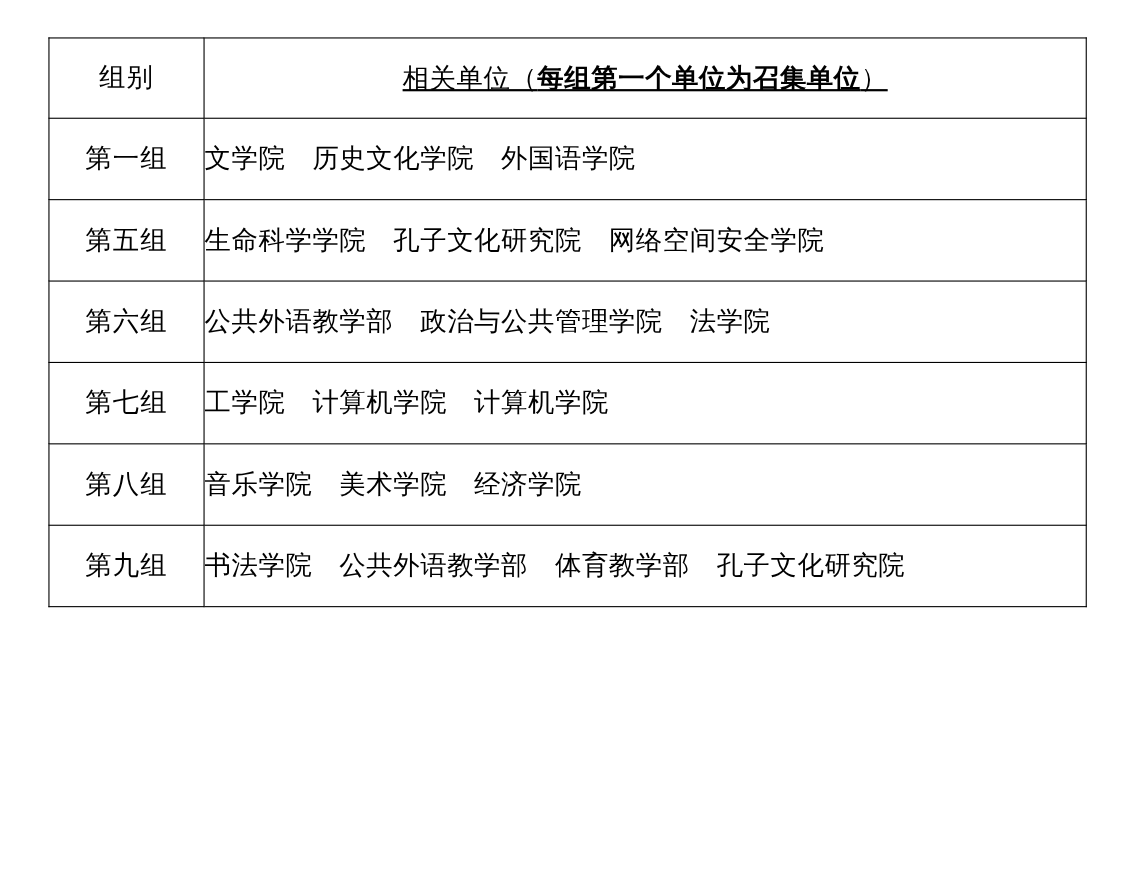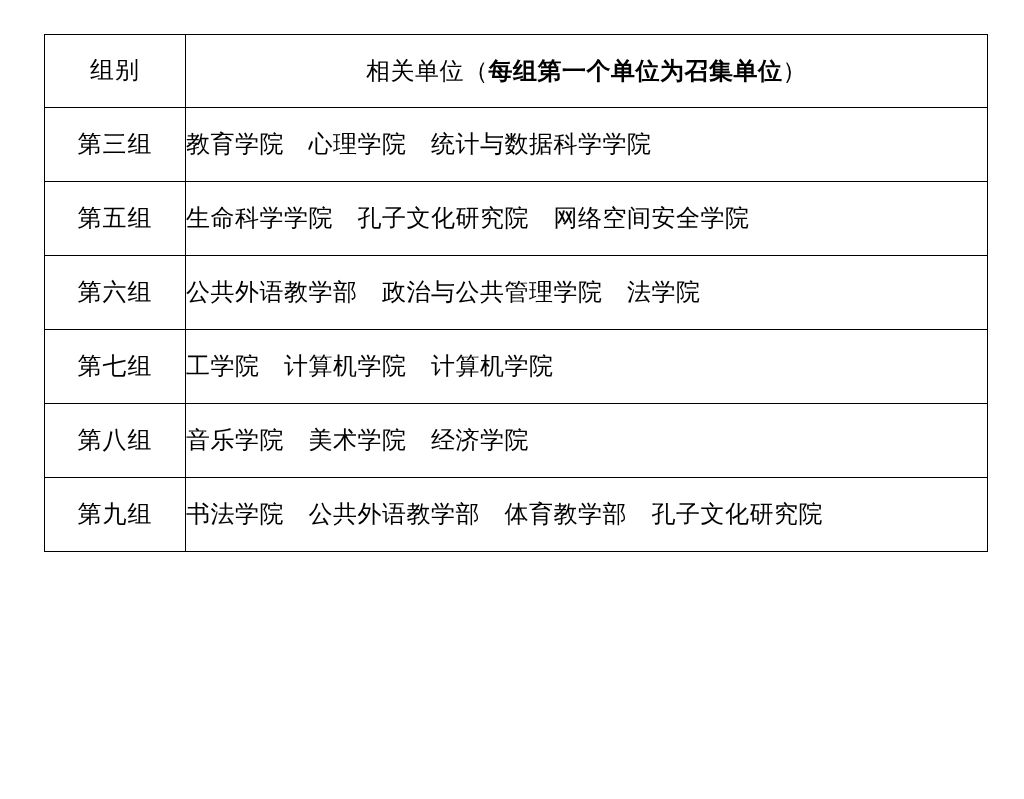--- a/index.html
+++ b/index.html
@@ -45,20 +45,21 @@
     text-align: left;
     padding-left: 18px;
     letter-spacing: 0.5px;
   }
   tr.header-row td {
     height: 72px;
   }
   tr.header-row td.col-units {
     text-align: center;
     padding-left: 0;
+    text-decoration: underline;
   }
   tr.body-row td {
     height: 73px;
   }
   .hdr-strong {
     font-weight: bold;
   }
   .hdr-plain {
     font-weight: normal;
   }
@@ -69,22 +70,22 @@
 <div class="page">
   <table class="group-table">
     <tbody>
       <tr class="header-row">
         <td class="col-group">组别</td>
         <td class="col-units">
           <span class="hdr-plain">相关单位（</span><span class="hdr-strong">每组第一个单位为召集单位</span><span class="hdr-plain">）</span>
         </td>
       </tr>
       <tr class="body-row">
-        <td class="col-group">第三组</td>
-        <td class="col-units">教育学院　心理学院　统计与数据科学学院</td>
+        <td class="col-group">第一组</td>
+        <td class="col-units">文学院　历史文化学院　外国语学院</td>
       </tr>
       <tr class="body-row">
         <td class="col-group">第五组</td>
         <td class="col-units">生命科学学院　孔子文化研究院　网络空间安全学院</td>
       </tr>
       <tr class="body-row">
         <td class="col-group">第六组</td>
         <td class="col-units">公共外语教学部　政治与公共管理学院　法学院</td>
       </tr>
       <tr class="body-row">

